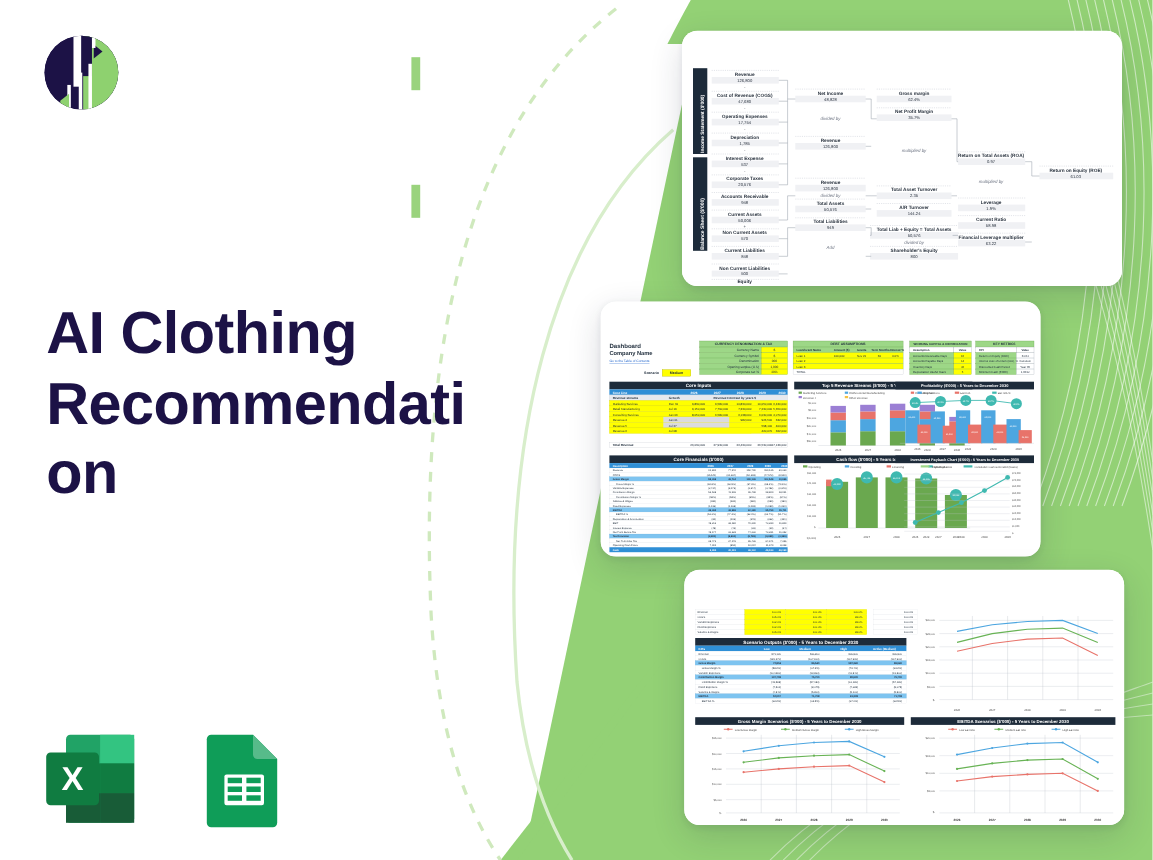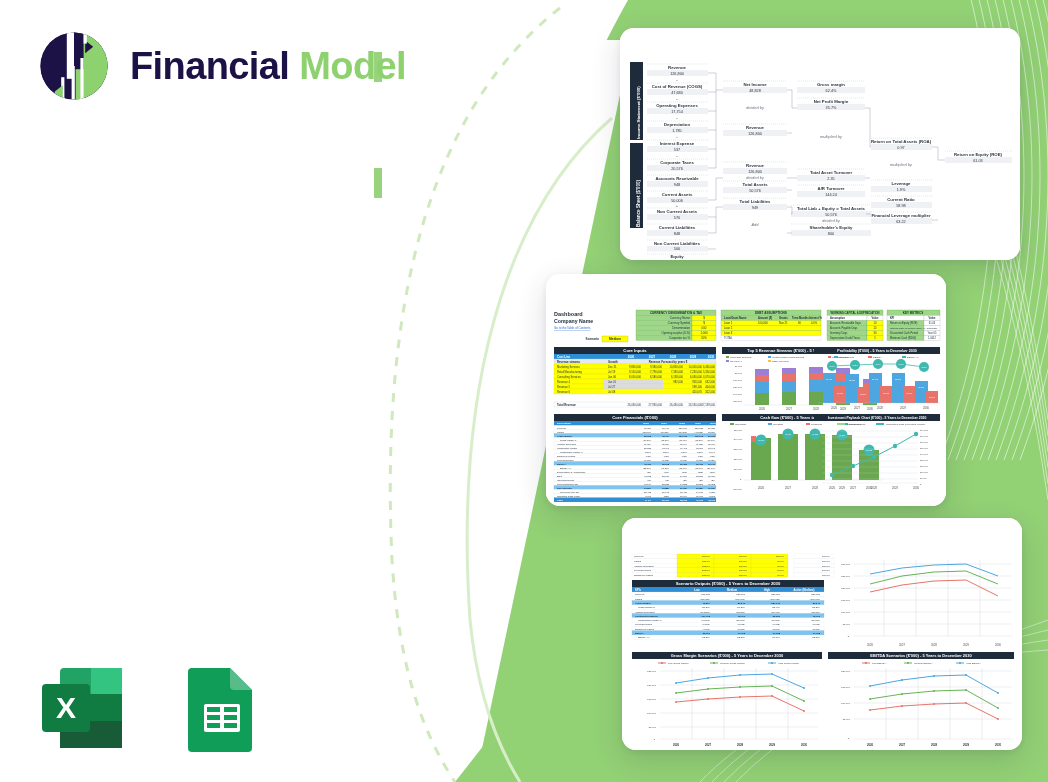--- a/index.html
+++ b/index.html
@@ -136,26 +136,23 @@
             <polygon points="64,18 74,26 64,34" fill="#1c1246"></polygon>
             <rect x="62" y="4" width="4" height="18" fill="#ffffff"></rect>
 
             <rect x="34" y="64" width="4" height="36" fill="#ffffff"></rect>
             <rect x="47" y="50" width="4" height="50" fill="#ffffff"></rect>
             <rect x="58" y="40" width="4" height="60" fill="#ffffff"></rect>
             <polygon points="26,82 36,74 36,92 26,92" fill="#8ed16f"></polygon>
           </g>
         </svg>
       </span>
-      <span class="logo-text">
-        <span class="dark">Financial</span>
-        <span class="green">Model</span>
-      </span>
     </div>
 
+    <div class="headline">AI Clothing Recommendation</div>
 
     <div class="badges">
       <span class="badge">
         <svg viewBox="0 0 96 96" width="96" height="96" xmlns="http://www.w3.org/2000/svg">
           <rect x="26" y="8" width="62" height="80" rx="4" fill="#21a366"></rect>
           <rect x="57" y="8" width="31" height="26" fill="#33c481"></rect>
           <rect x="57" y="34" width="31" height="27" fill="#107c41"></rect>
           <rect x="57" y="61" width="31" height="27" fill="#185c37"></rect>
           <rect x="26" y="34" width="31" height="27" fill="#107c41"></rect>
           <rect x="26" y="61" width="31" height="27" fill="#185c37"></rect>

